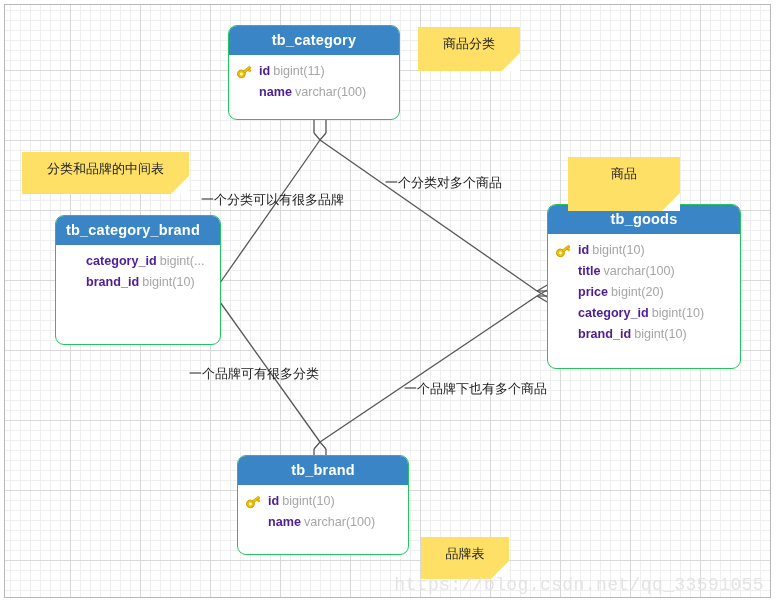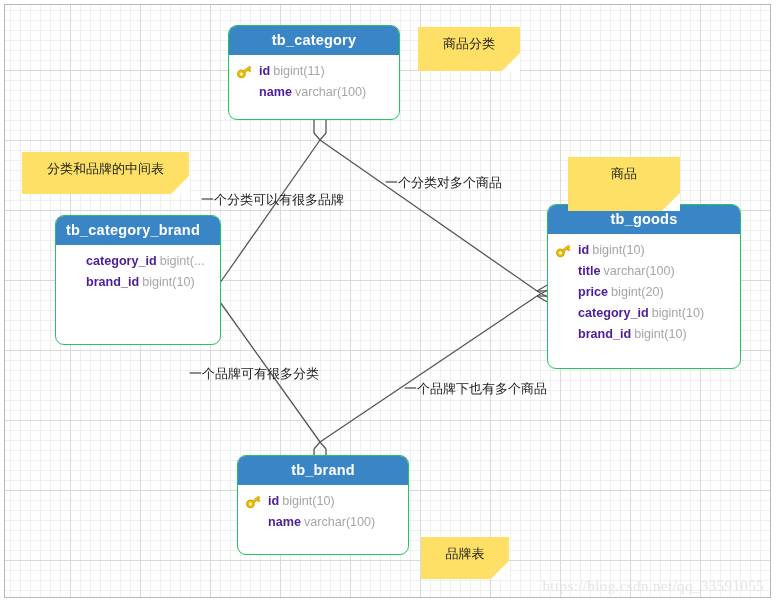--- a/index.html
+++ b/index.html
@@ -106,25 +106,25 @@
     font-size:13px;
     color:#1a1a1a;
     white-space:nowrap;
     line-height:16px;
   }
 
   
   #watermark{
     position:absolute;
     right:12px;bottom:8px;
-    font-size:15px;
+    font-size:18px;
     color:#e4e4e4;
     letter-spacing:.4px;
     white-space:nowrap;
-    font-family:Liberation Serif, serif;
+    font-family:Liberation Mono, monospace;
   }
 </style>
 </head>
 <body>
 
 <div id="canvas">
 
   <div id="frame"></div>
   <div id="grid"></div>
 

